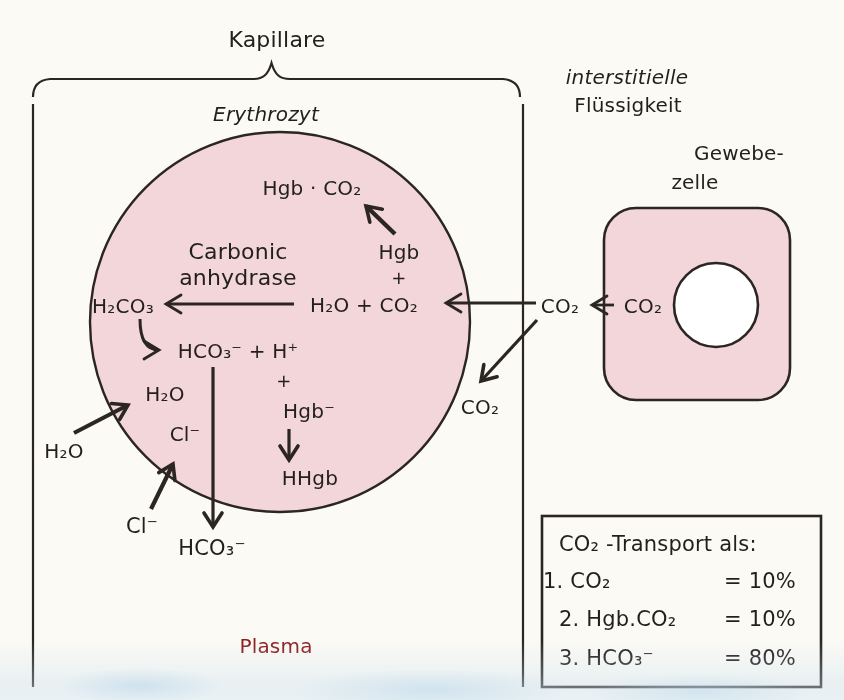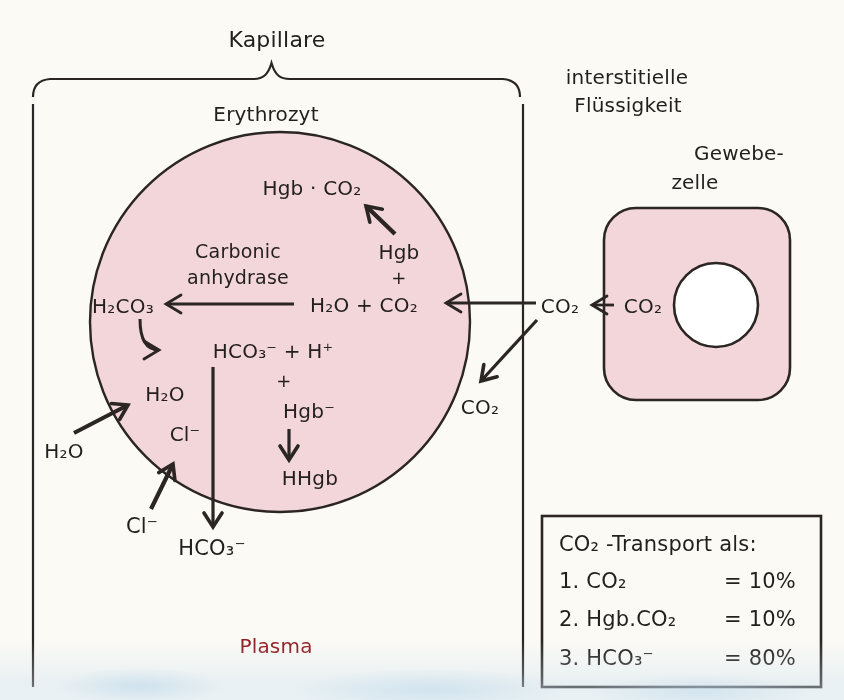--- a/index.html
+++ b/index.html
@@ -16,21 +16,21 @@
     position:absolute;
     transform:translate(-50%,-50%);
     white-space:nowrap;
     font-size:20px;
     color:#221f1c;
     letter-spacing:0.2px;
   }
   .txt-left{transform:translate(0,-50%);}
   .fs22{font-size:22px;}
   .fs21{font-size:21px;}
-  .fs19{font-size:19px;}
+  .fs19{font-size:22px;}
   .fs18{font-size:18px;}
   .plasma{color:#8f1d20;}
   .legend-text{font-size:21px;}
   .scan-tint{
     position:absolute;left:0;top:640px;width:844px;height:60px;
     background:
       radial-gradient(120px 26px at 140px 46px, rgba(186,214,233,0.55), rgba(186,214,233,0) 70%),
       radial-gradient(200px 30px at 430px 50px, rgba(186,214,233,0.5), rgba(186,214,233,0) 70%),
       radial-gradient(160px 26px at 700px 52px, rgba(186,214,233,0.45), rgba(186,214,233,0) 70%),
       linear-gradient(to bottom, rgba(200,222,238,0) 0%, rgba(200,222,238,0.35) 70%, rgba(214,232,243,0.5) 100%);
@@ -70,50 +70,50 @@
     <line x1="395" y1="234" x2="366" y2="206" stroke="#2b2623" stroke-width="4.4" marker-end="url(#ahThick)"></line>
     <path d="M 140 319 C 140 340 146 350 159 350" fill="none" stroke="#2b2623" stroke-width="3" marker-end="url(#ahThin)"></path>
     <line x1="289" y1="429" x2="289" y2="460" stroke="#2b2623" stroke-width="3.2" marker-end="url(#ahThick)"></line>
     <line x1="213" y1="367" x2="213" y2="527" stroke="#2b2623" stroke-width="3.2" marker-end="url(#ahThick)"></line>
     <line x1="74" y1="433" x2="128" y2="405" stroke="#2b2623" stroke-width="4.2" marker-end="url(#ahThick)"></line>
     <line x1="151" y1="509" x2="173" y2="464" stroke="#2b2623" stroke-width="4.2" marker-end="url(#ahThick)"></line>
     <line x1="537" y1="320" x2="481" y2="381" stroke="#2b2623" stroke-width="3.2" marker-end="url(#ahThick)"></line>
   </svg>
 
   <div class="txt fs22" style="left:277px;top:39px;">Kapillare</div>
-  <div class="txt" style="left:266px;top:114px;">Erythrozyt</div>
-  <div class="txt" style="left:627px;top:77px;">interstitielle</div>
+  <div class="txt" style="left:266px;top:114px;font-style:italic;">Erythrozyt</div>
+  <div class="txt" style="left:627px;top:77px;font-style:italic;">interstitielle</div>
   <div class="txt" style="left:628px;top:105px;">Flüssigkeit</div>
   <div class="txt" style="left:697px;top:153px;margin-left:42px;">Gewebe-</div>
   <div class="txt" style="left:695px;top:182px;">zelle</div>
   <div class="txt plasma" style="left:276px;top:646px;">Plasma</div>
 
   <div class="txt" style="left:296px;top:188px;margin-left:16px;">Hgb · CO₂</div>
   <div class="txt" style="left:399px;top:252px;">Hgb</div>
   <div class="txt fs18" style="left:399px;top:277px;">+</div>
   <div class="txt fs19" style="left:238px;top:251px;">Carbonic</div>
   <div class="txt fs19" style="left:238px;top:277px;text-align:right;">anhydrase</div>
   <div class="txt" style="left:123px;top:306px;">H₂CO₃</div>
   <div class="txt" style="left:364px;top:305px;">H₂O + CO₂</div>
-  <div class="txt" style="left:238px;top:351px;margin-left:35px;">HCO₃⁻ + H⁺</div>
+  <div class="txt" style="left:238px;top:351px;">HCO₃⁻ + H⁺</div>
   <div class="txt fs18" style="left:284px;top:380px;">+</div>
   <div class="txt" style="left:309px;top:411px;">Hgb⁻</div>
   <div class="txt" style="left:310px;top:478px;">HHgb</div>
   <div class="txt" style="left:165px;top:394px;">H₂O</div>
   <div class="txt" style="left:185px;top:434px;">Cl⁻</div>
   <div class="txt" style="left:64px;top:451px;">H₂O</div>
   <div class="txt fs21" style="left:142px;top:526px;">Cl⁻</div>
   <div class="txt fs21" style="left:212px;top:548px;">HCO₃⁻</div>
   <div class="txt" style="left:560px;top:306px;">CO₂</div>
   <div class="txt" style="left:643px;top:306px;">CO₂</div>
   <div class="txt" style="left:480px;top:407px;">CO₂</div>
 
   <div>
     <div class="txt txt-left legend-text" style="left:559px;top:544px;">CO₂ -Transport als:</div>
-    <div class="txt txt-left legend-text" style="left:559px;top:581px;">1. CO₂</div>
+    <div class="txt txt-left legend-text" style="left:543px;top:581px;">1. CO₂</div>
     <div class="txt txt-left legend-text" style="left:724px;top:581px;">= 10%</div>
     <div class="txt txt-left legend-text" style="left:559px;top:619px;">2. Hgb.CO₂</div>
     <div class="txt txt-left legend-text" style="left:724px;top:619px;">= 10%</div>
     <div class="txt txt-left legend-text" style="left:559px;top:658px;">3. HCO₃⁻</div>
     <div class="txt txt-left legend-text" style="left:724px;top:658px;">= 80%</div>
   </div>
 
   <div class="scan-tint"></div>
 </div>
 

